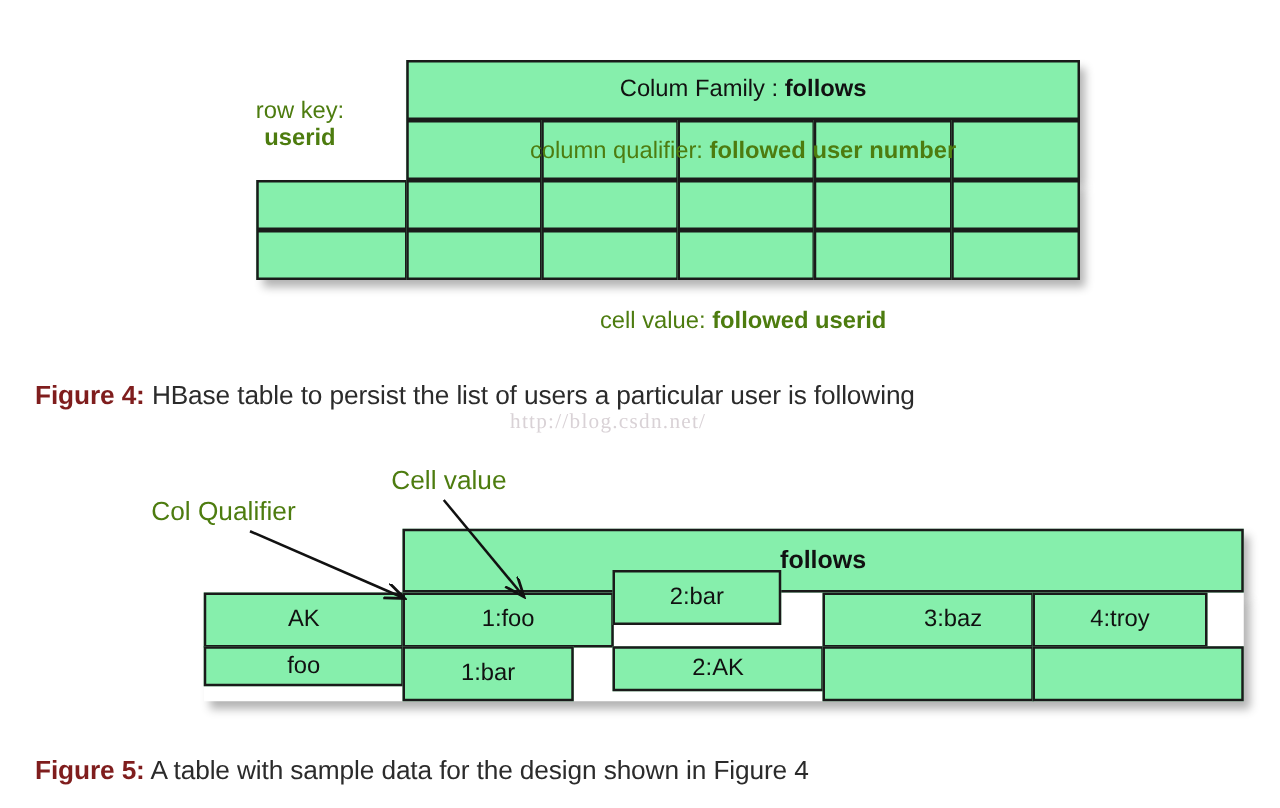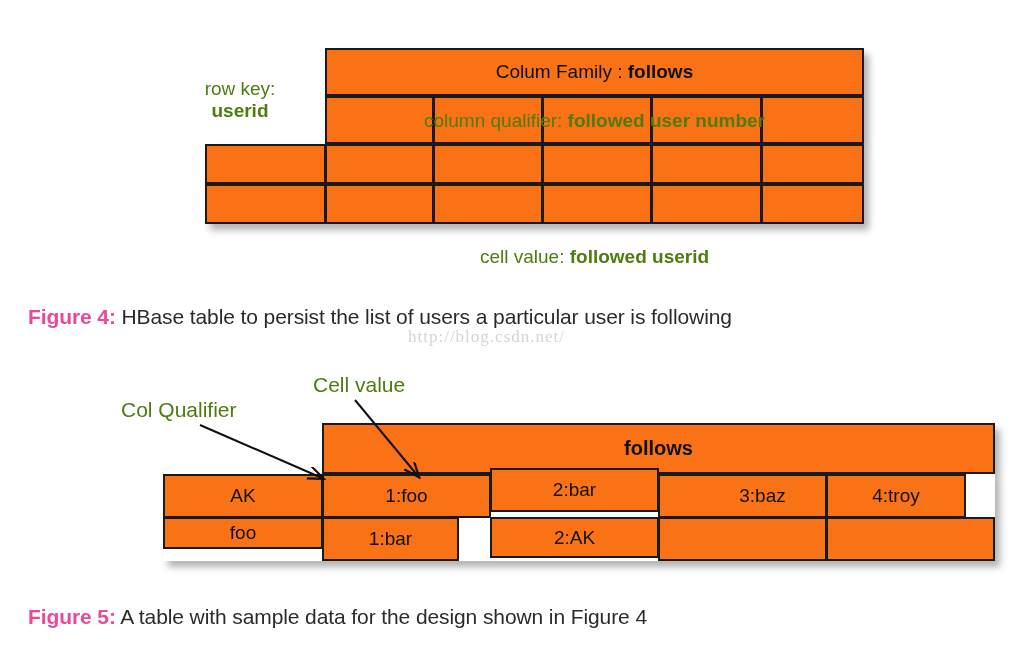--- a/index.html
+++ b/index.html
@@ -18,21 +18,21 @@
 
   .stage {
     position: absolute;
     inset: 0;
   }
 
   
   .cell {
     position: absolute;
     box-sizing: border-box;
-    background: #f97316;
+    background: #86efac;
     border: 2px solid #1a1a1a;
     display: flex;
     align-items: center;
     justify-content: center;
     font-size: 19px;
     line-height: 1.15;
     white-space: nowrap;
     color: #111111;
   }
   .shadowbox {
@@ -54,21 +54,21 @@
   
   .caption {
     position: absolute;
     font-size: 21px;
     color: #2b2b2b;
     white-space: nowrap;
     letter-spacing: -0.1px;
   }
   .caption .fignum {
     font-weight: bold;
-    color: #ec4899;
+    color: #7f1d1d;
   }
 
   .watermark {
     position: absolute;
     font-family: "Liberation Serif", serif;
     font-size: 17px;
     color: #d9d2d6;
     letter-spacing: 1px;
     white-space: nowrap;
     user-select: none;
@@ -150,27 +150,27 @@
     <line x1="355" y1="400" x2="418" y2="476" stroke="#111111" stroke-width="2" marker-end="url(#arrowhead)"></line>
   </svg>
 
   <div class="shadowbox" style="left:322px; top:423px; width:673px; height:51px;"></div>
   <div class="shadowbox" style="left:163px; top:474px; width:832px; height:87px;"></div>
 
   <div class="cell b" style="left:322px; top:423px; width:673px; height:51px; z-index:2; font-size:20px;">follows</div>
 
   <div class="cell" style="left:163px; top:474px; width:160px; height:44px; z-index:2;">AK</div>
   <div class="cell" style="left:322px; top:474px; width:169px; height:44px; z-index:2;">1:foo</div>
-  <div class="cell" style="left:490px; top:468px; width:169px; height:44px; z-index:2;">2:bar</div>
+  <div class="cell" style="left:490px; top:456px; width:135px; height:44px; z-index:2;">2:bar</div>
   <div class="cell" style="left:658px; top:474px; width:169px; height:44px; z-index:2;padding-left:40px;">3:baz</div>
   <div class="cell" style="left:826px; top:474px; width:140px; height:44px; z-index:2;">4:troy</div>
 
   <div class="cell" style="left:163px; top:517px; width:160px; height:32px; z-index:2;">foo</div>
   <div class="cell" style="left:322px; top:517px; width:137px; height:44px; z-index:2;">1:bar</div>
-  <div class="cell" style="left:490px; top:517px; width:169px; height:41px; z-index:2;">2:AK</div>
+  <div class="cell" style="left:490px; top:517px; width:169px; height:36px; z-index:2;">2:AK</div>
   <div class="cell" style="left:658px; top:517px; width:169px; height:44px; z-index:2;"></div>
   <div class="cell" style="left:826px; top:517px; width:169px; height:44px; z-index:2;"></div>
 
   <div class="caption" style="left:28px; top:605px;">
     <span class="fignum">Figure 5:</span><span> A table with sample data for the design shown in Figure 4</span>
   </div>
 
 </div>
 
 </body></html>

